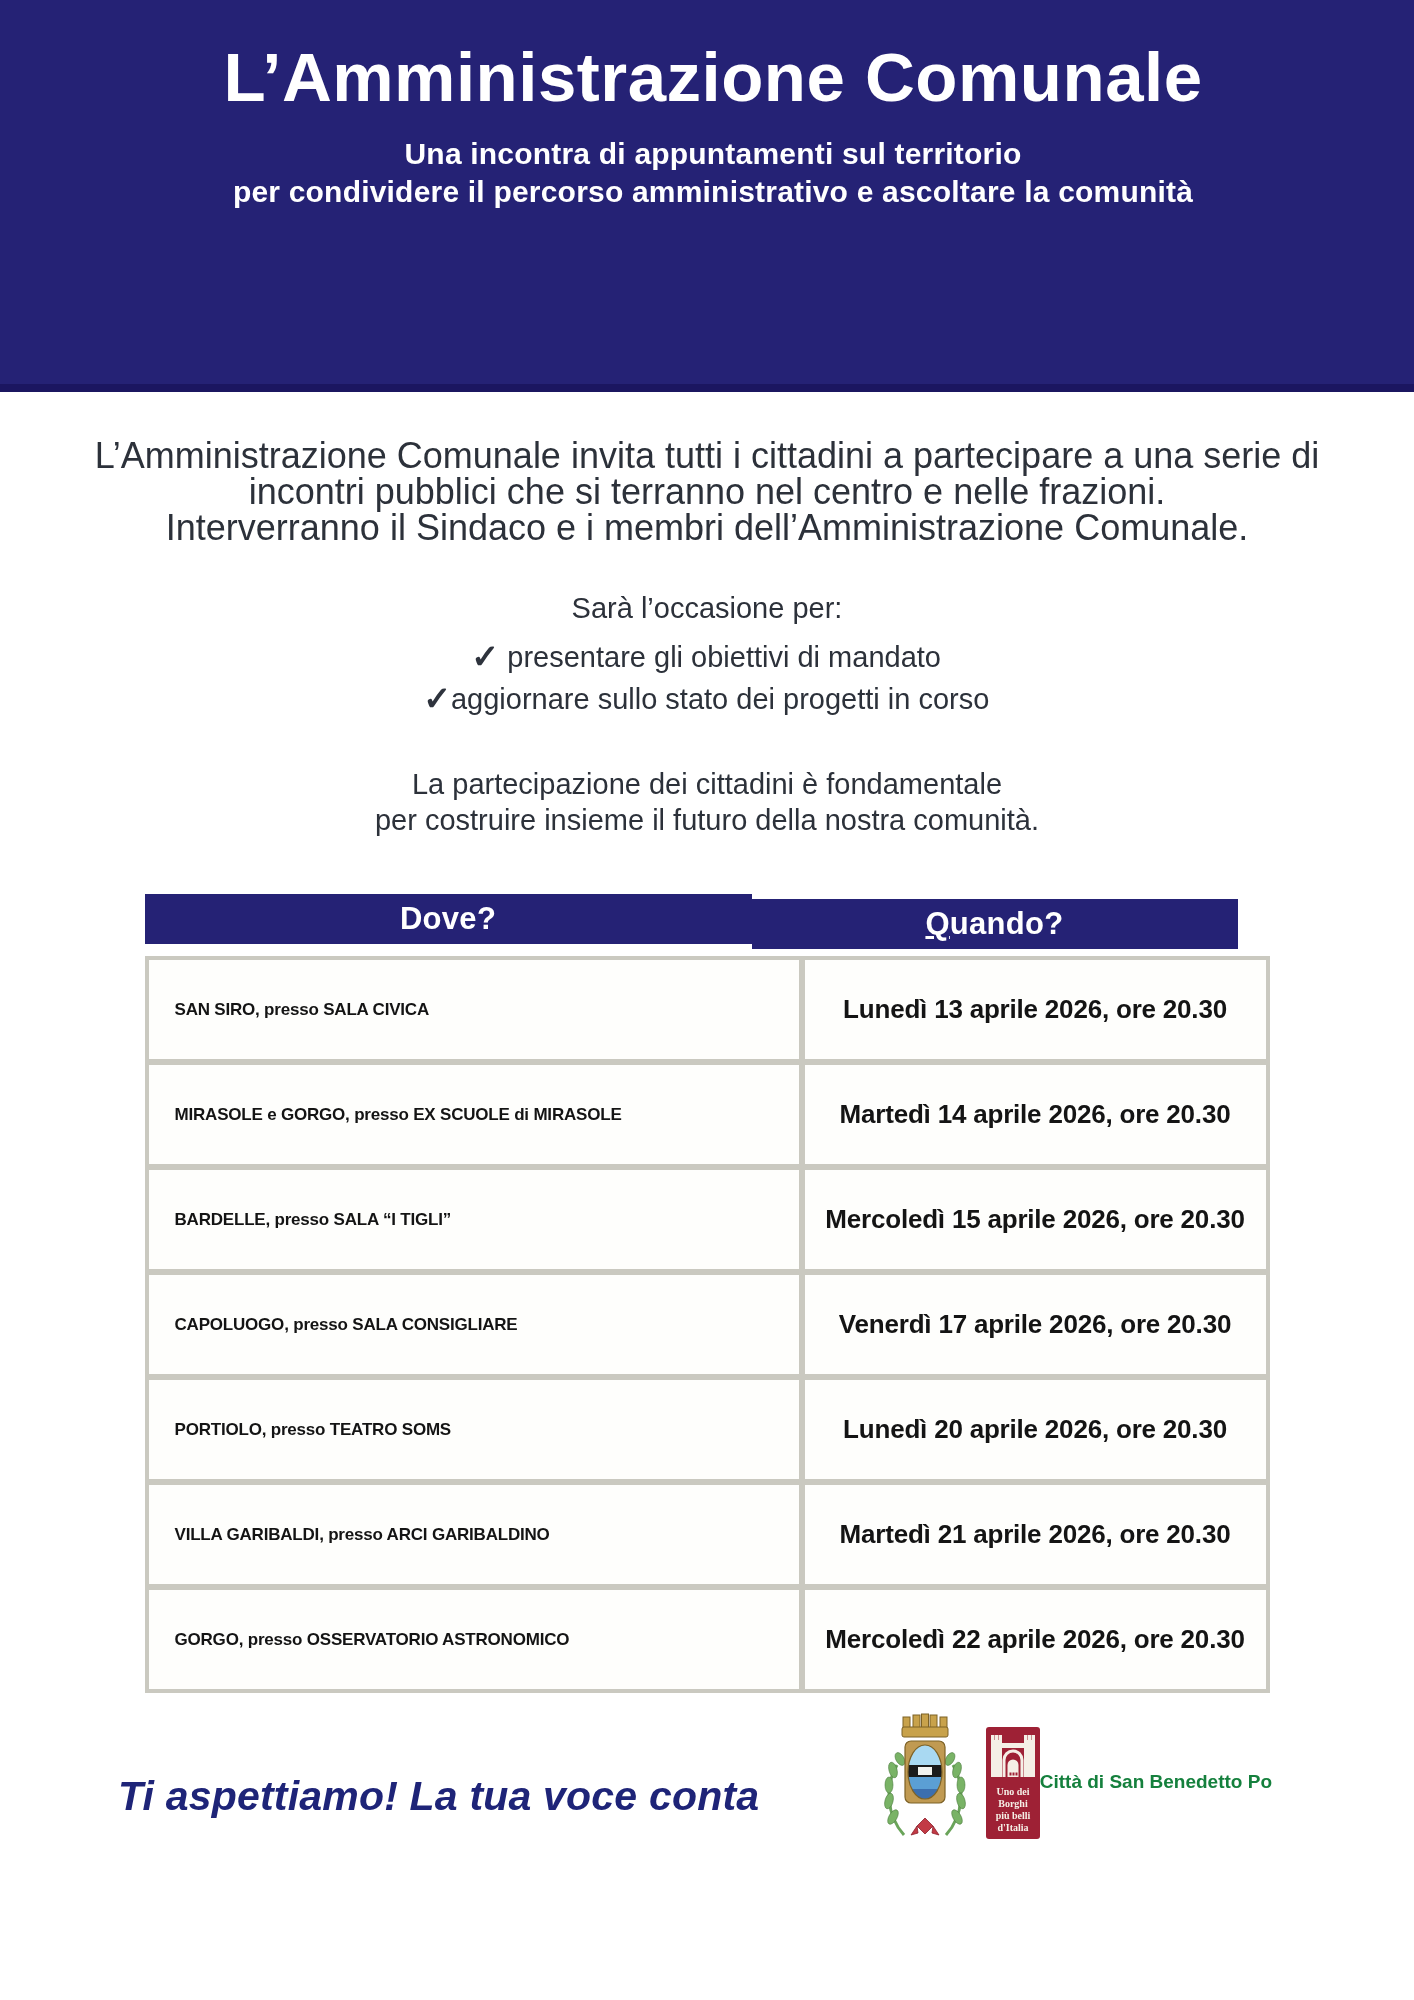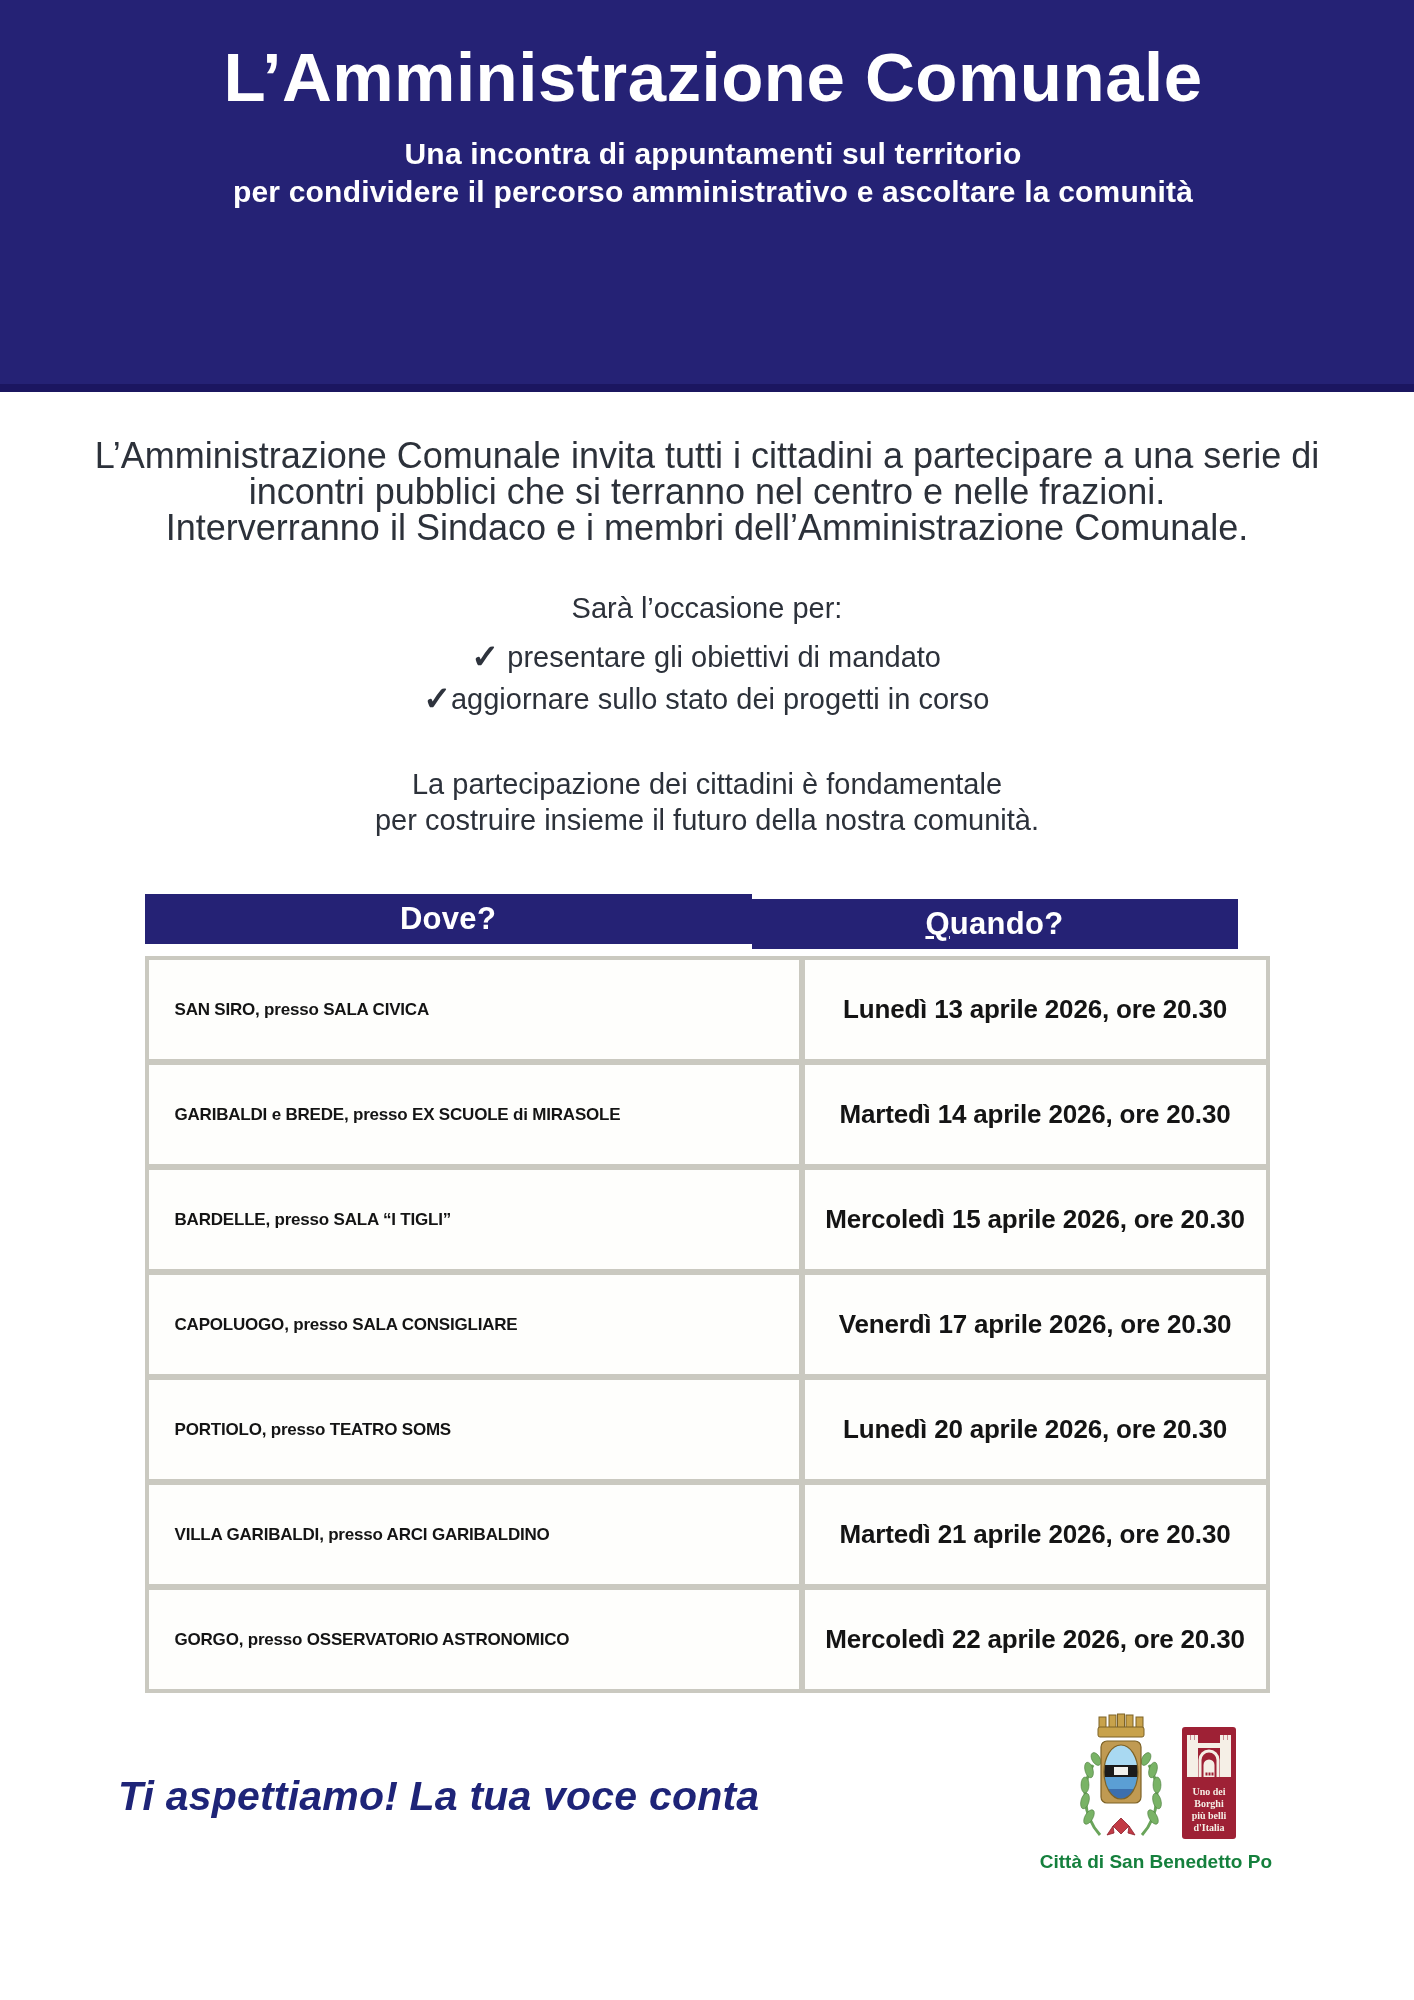--- a/index.html
+++ b/index.html
@@ -55,21 +55,21 @@
   .cell-dove  { padding-left:26px; padding-right:12px; font-size:17px; letter-spacing:-0.2px; }
   .cell-quando{ justify-content:center; font-size:26px; letter-spacing:-0.2px; text-align:center; padding:0 8px; }
 
   
   .footer { display:flex; justify-content:space-between; align-items:flex-start;
     padding:20px 142px 0 118px; }
   .tagline {
     margin-top:60px; color:#1e2478; font-size:41px; font-weight:700; font-style:italic;
     letter-spacing:0.2px;
   }
-  .logos { display:flex; flex-direction:column; align-items:center; }
+  .logos { display:flex; flex-direction:row; align-items:center; }
   .logos-row { display:flex; align-items:flex-end; gap:16px; }
   .caption { margin-top:8px; font-size:19px; font-weight:700; color:#15803d; white-space:nowrap; }
 </style>
 </head>
 <body>
 
 <div class="poster">
 
   <div class="header">
     <div class="title">
@@ -108,21 +108,21 @@
       <div class="th-cell th-left">
         <span class="th-label">Dove?</span>
       </div>
       <div class="th-cell th-right">
         <span class="th-label">Quando?</span>
       </div>
     </div>
     <div class="grid">
       <div class="cell cell-dove">SAN SIRO,  presso SALA CIVICA</div>
       <div class="cell cell-quando">Lunedì 13 aprile 2026, ore 20.30</div>
-      <div class="cell cell-dove">GARIBALDI e BREDE, presso EX SCUOLE di MIRASOLE</div>
+      <div class="cell cell-dove">MIRASOLE e GORGO, presso EX SCUOLE di MIRASOLE</div>
       <div class="cell cell-quando">Martedì 14 aprile 2026, ore 20.30</div>
       <div class="cell cell-dove">BARDELLE, presso SALA “I TIGLI”</div>
       <div class="cell cell-quando">Mercoledì 15 aprile 2026, ore 20.30</div>
       <div class="cell cell-dove">CAPOLUOGO, presso SALA CONSIGLIARE</div>
       <div class="cell cell-quando">Venerdì 17 aprile 2026, ore 20.30</div>
       <div class="cell cell-dove">PORTIOLO, presso TEATRO SOMS</div>
       <div class="cell cell-quando">Lunedì 20 aprile 2026, ore 20.30</div>
       <div class="cell cell-dove">VILLA GARIBALDI, presso ARCI GARIBALDINO</div>
       <div class="cell cell-quando">Martedì 21 aprile 2026, ore 20.30</div>
       <div class="cell cell-dove">GORGO, presso OSSERVATORIO ASTRONOMICO</div>

